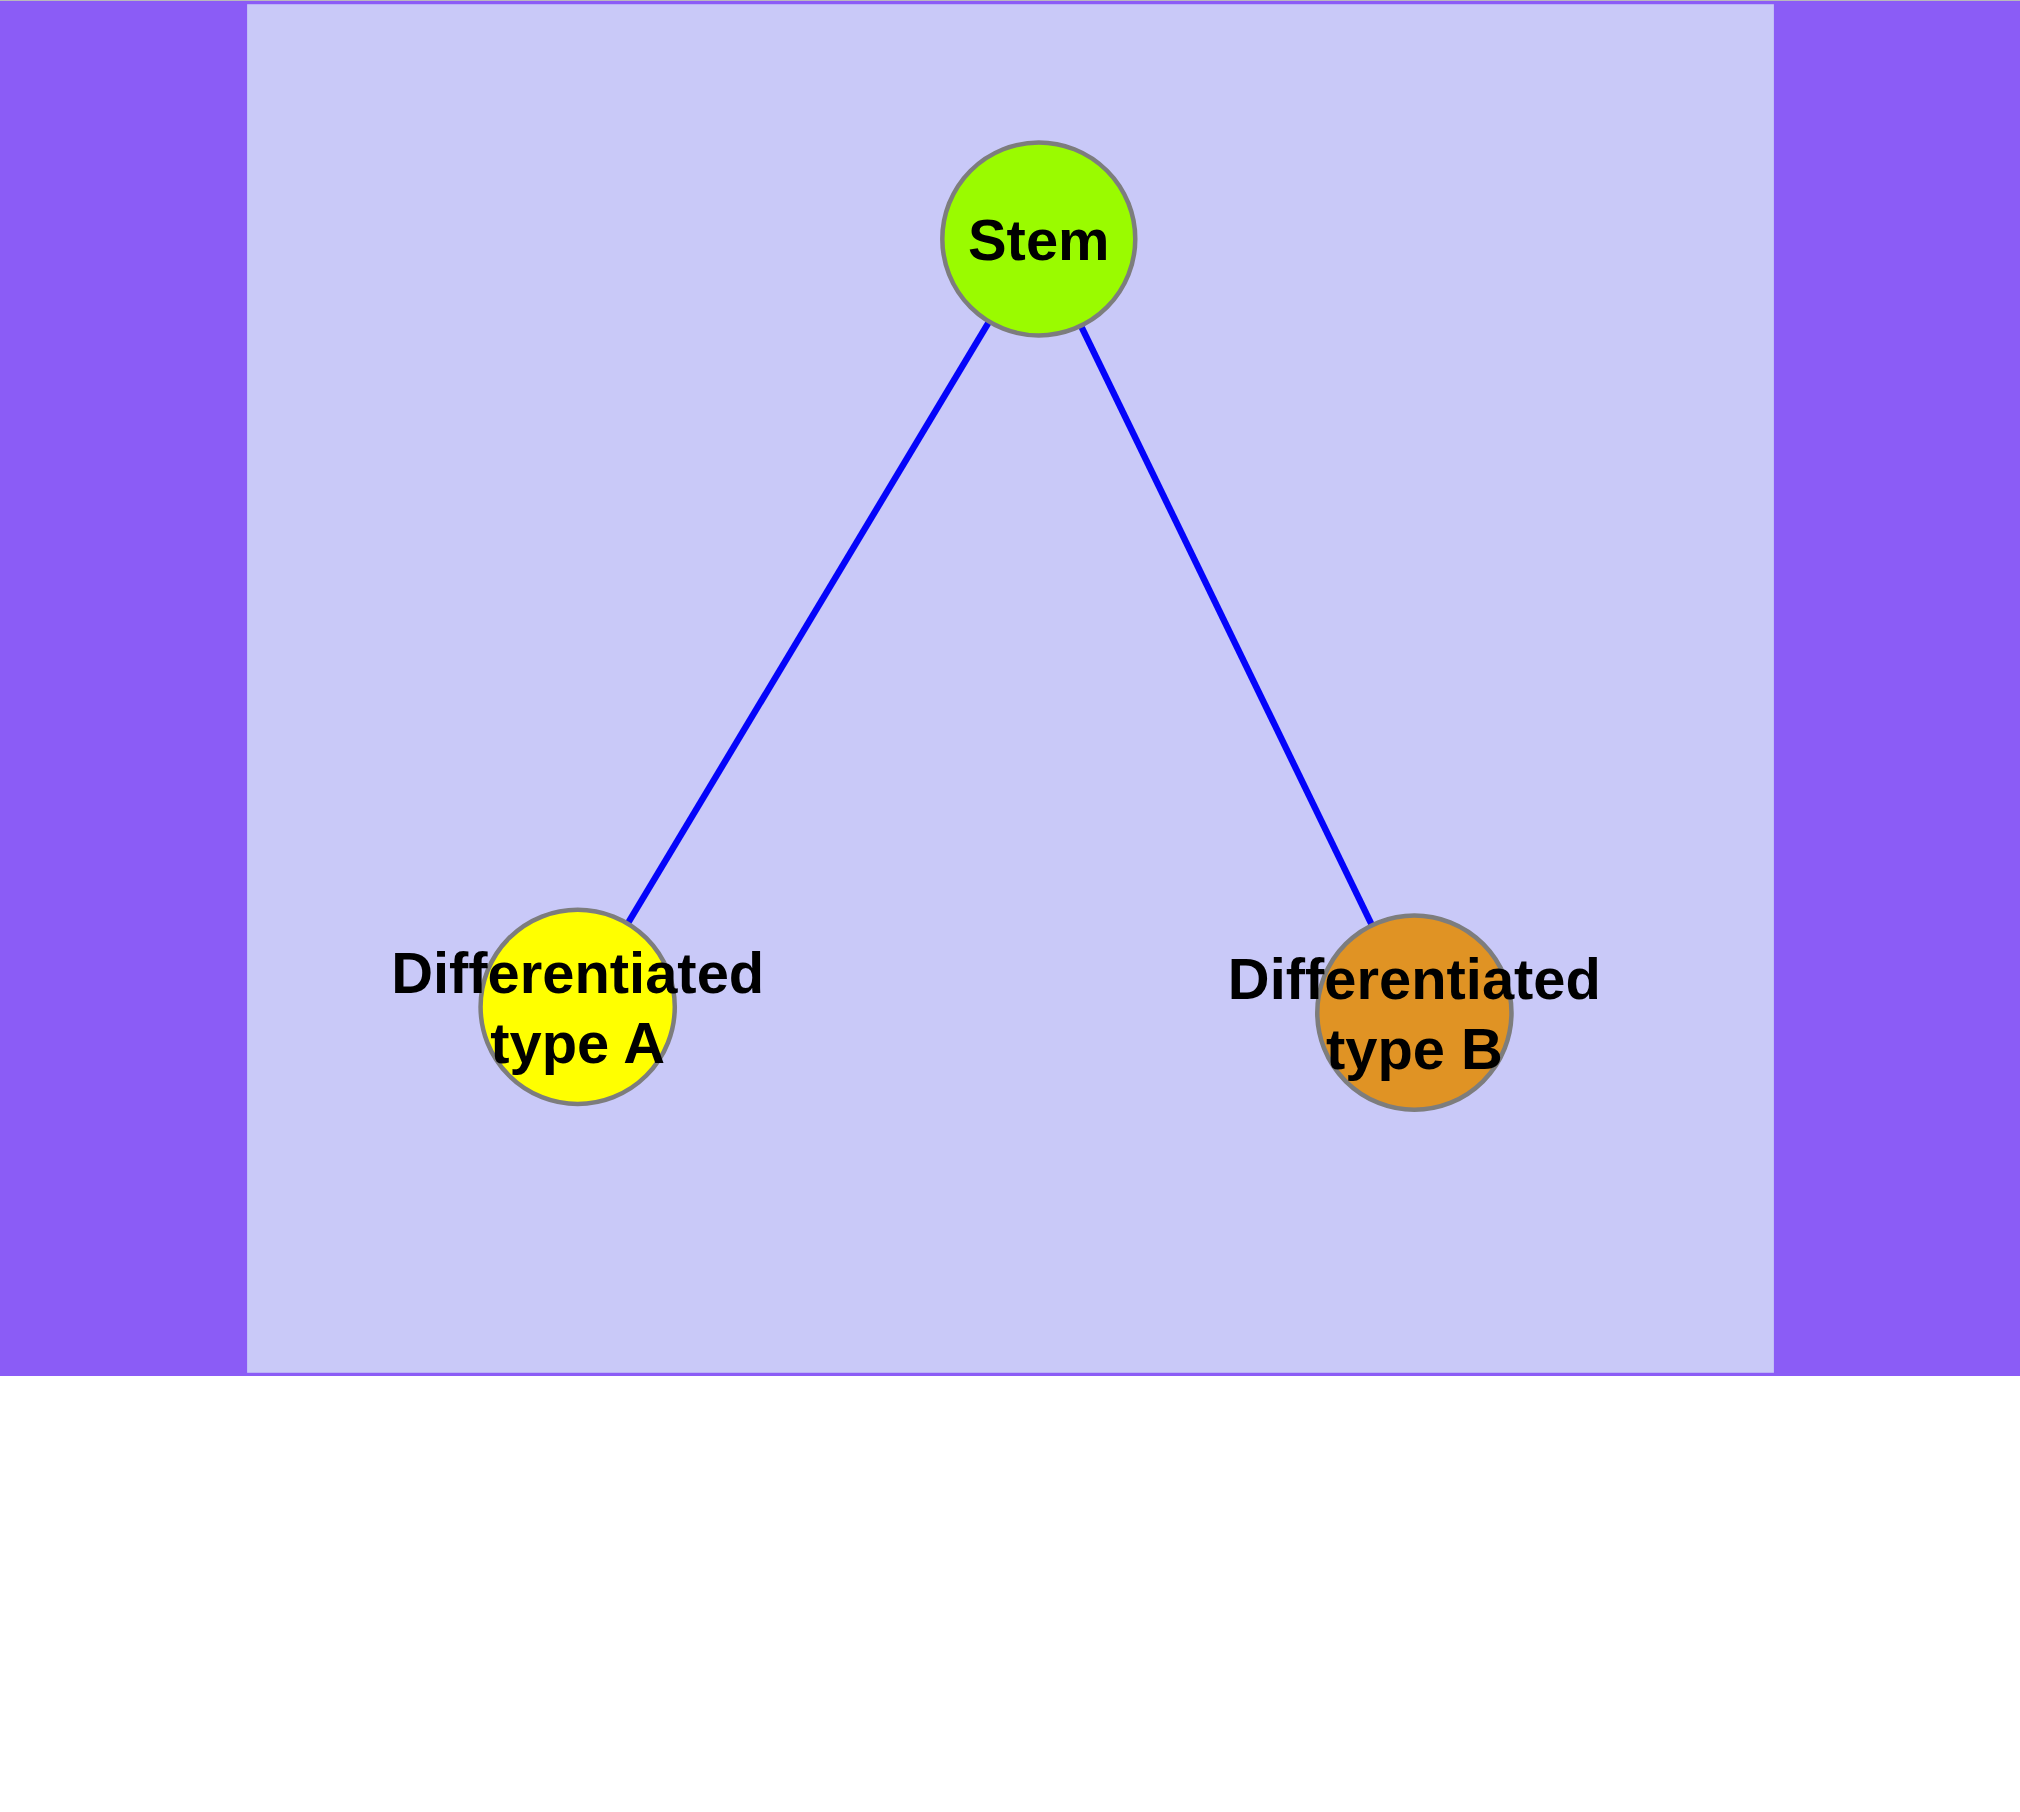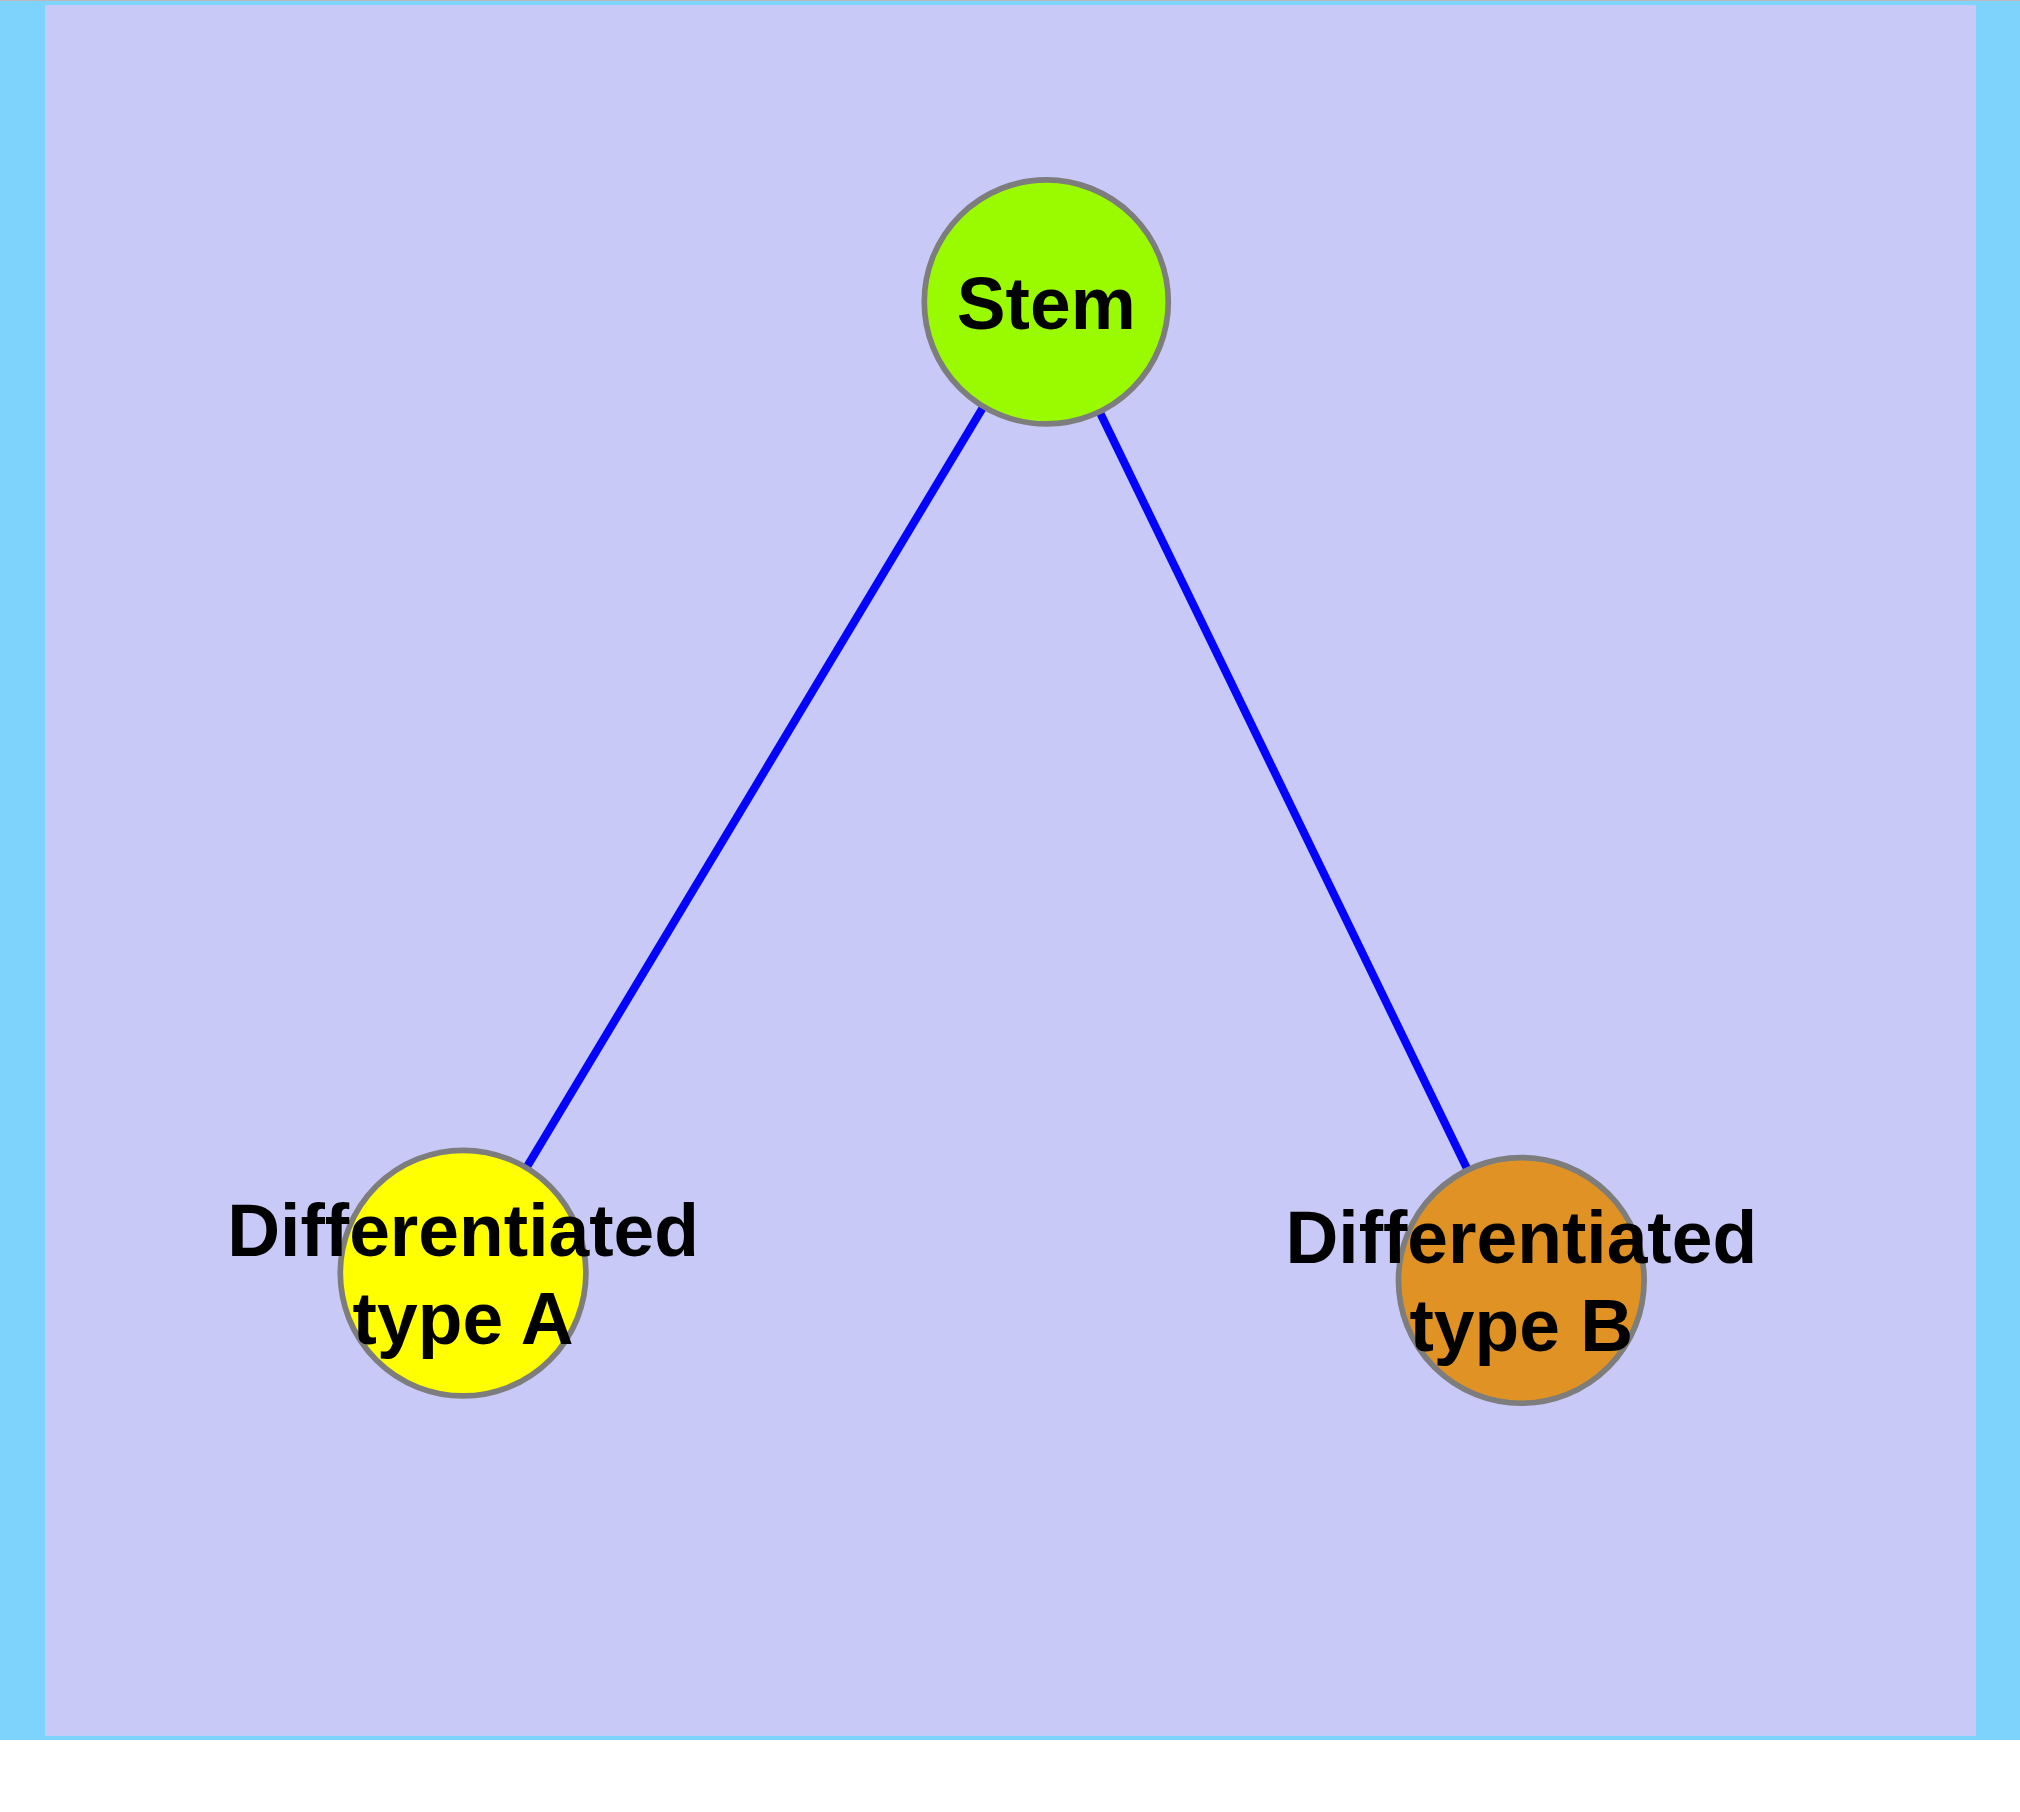--- a/index.html
+++ b/index.html
@@ -4,22 +4,22 @@
 <style>
   html, body {
     margin: 0;
     padding: 0;
     background: #ffffff;
     font-family: "Liberation Sans", sans-serif;
   }
   .frame {
     position: relative;
     width: 2021px;
-    height: 1740px;
-    background: #7dd3fc;
+    height: 1376px;
+    background: #8b5cf6;
     border-top: 1.7px solid #b9b9bd;
     box-sizing: border-box;
     overflow: hidden;
   }
   .graph-svg {
     position: absolute;
     left: 0;
     top: 0;
     width: 100%;
     height: 100%;

